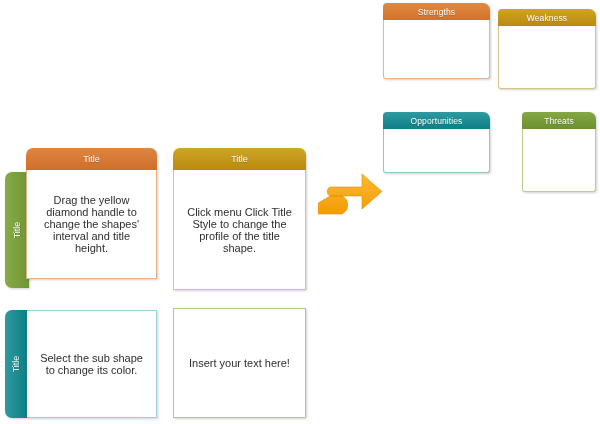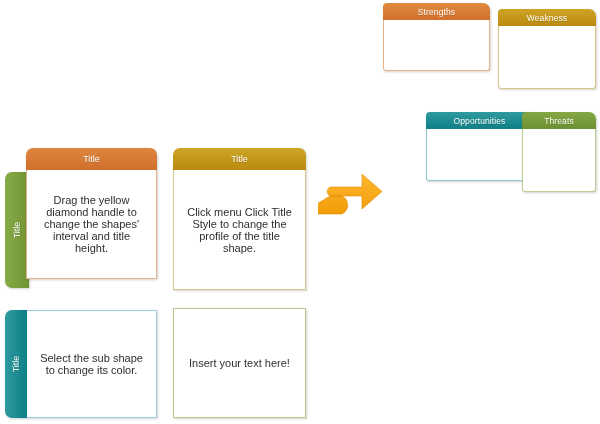--- a/index.html
+++ b/index.html
@@ -152,35 +152,35 @@
     <defs>
       <linearGradient id="agrad" x1="0" y1="0" x2="0" y2="1">
         <stop offset="0%" stop-color="#ffb92e"></stop>
         <stop offset="55%" stop-color="#f7a81b"></stop>
         <stop offset="100%" stop-color="#f19c05"></stop>
       </linearGradient>
     </defs>
     <path id="arrow-path" d="M -18 44 L 24 44 A 10 10 0 0 0 24 26 L 12 26 A 5 5 0 0 1 12 17 L 44 17 L 44 4 L 64 21.5 L 44 39 L 44 26 L 12 26 Z" fill="url(#agrad)" stroke="#e28f00" stroke-width="0.6" stroke-linejoin="round"></path>
   </svg>
 
-  <div class="swot sh" id="swot-0" style="left: 383px; top: 3px; width: 107px; height: 68px;">
+  <div class="swot sh" id="swot-0" style="left: 383px; top: 3px; width: 107px; height: 76px;">
     <div class="swot-head" style="background: linear-gradient(rgb(224, 138, 62), rgb(210, 112, 44));">
       <span>Strengths</span>
     </div>
     <div class="swot-body" style="border-color: rgb(232, 180, 140);"></div>
   </div>
 
   <div class="swot sh" id="swot-1" style="left: 498px; top: 9px; width: 98px; height: 80px;">
     <div class="swot-head" style="background: linear-gradient(rgb(207, 164, 38), rgb(185, 138, 14));">
       <span>Weakness</span>
     </div>
     <div class="swot-body" style="border-color: rgb(217, 197, 138);"></div>
   </div>
 
-  <div class="swot sh" id="swot-2" style="left: 383px; top: 112px; width: 107px; height: 69px; margin-left: 43px;">
+  <div class="swot sh" id="swot-2" style="left: 383px; top: 112px; width: 107px; height: 61px;">
     <div class="swot-head" style="background: linear-gradient(rgb(47, 154, 160), rgb(13, 127, 134));">
       <span>Opportunities</span>
     </div>
     <div class="swot-body" style="border-color: rgb(143, 200, 206);"></div>
   </div>
 
   <div class="swot sh" id="swot-3" style="left: 498px; top: 112px; width: 98px; height: 80px; padding-left: 24px;">
     <div class="swot-head" style="background: linear-gradient(rgb(133, 168, 69), rgb(108, 144, 48));">
       <span>Threats</span>
     </div>

